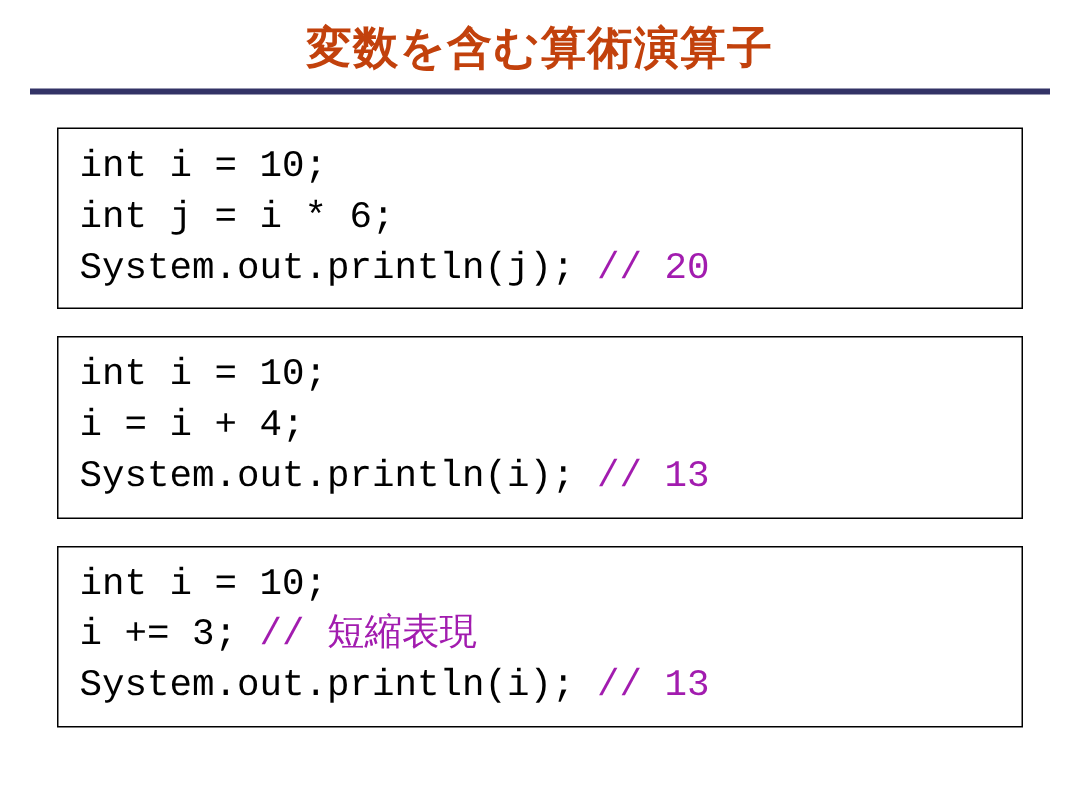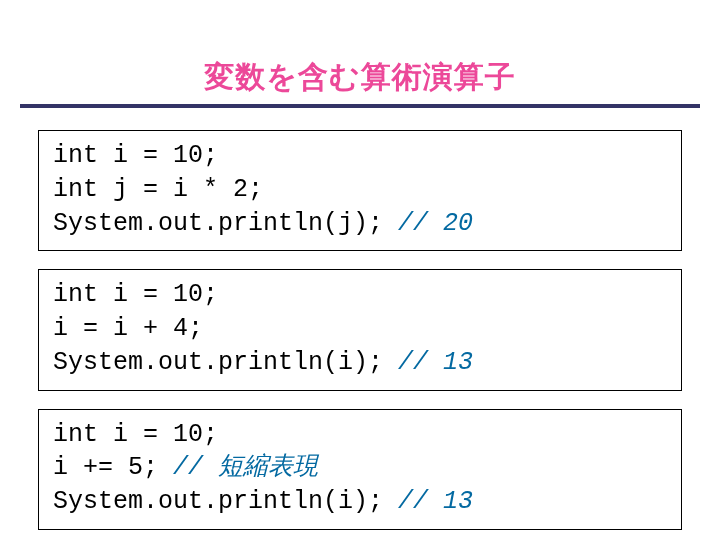--- a/index.html
+++ b/index.html
@@ -17,48 +17,47 @@
   }
   .title-wrap {
     text-align: center;
     border-bottom: 4px solid #333366;
     padding-bottom: 6px;
     margin-bottom: 22px;
   }
   .title {
     font-size: 30px;
     font-weight: bold;
-    color: #ec4899;
+    color: #c2410c;
     letter-spacing: 1px;
-    margin-top: 45px;
   }
   .code-box {
     border: 1.5px solid #000;
     padding: 8px 14px 10px 14px;
     margin: 0 18px 18px 18px;
     font-family: "Consolas", "Courier New", monospace;
     font-size: 25px;
     line-height: 1.35;
     color: #000;
     white-space: pre;
   }
-  .cm { color: #0369a1; font-style: italic; }
+  .cm { color: #a21caf; }
 </style>
 </head>
 <body>
 
 <div class="slide">
   <div class="title-wrap">
     <div class="title">変数を含む算術演算子</div>
   </div>
 
   <div class="code-box"><span>int i = 10;</span><span class="cm"></span>
-<span>int j = i * 2;</span><span class="cm"></span>
+<span>int j = i * 6;</span><span class="cm"></span>
 <span>System.out.println(j); </span><span class="cm">// 20</span></div>
 
   <div class="code-box"><span>int i = 10;</span><span class="cm"></span>
 <span>i = i + 4;</span><span class="cm"></span>
 <span>System.out.println(i); </span><span class="cm">// 13</span></div>
 
   <div class="code-box"><span>int i = 10;</span><span class="cm"></span>
-<span>i += 5; </span><span class="cm">// 短縮表現</span>
+<span>i += 3; </span><span class="cm">// 短縮表現</span>
 <span>System.out.println(i); </span><span class="cm">// 13</span></div>
 </div>
 
 </body></html>

